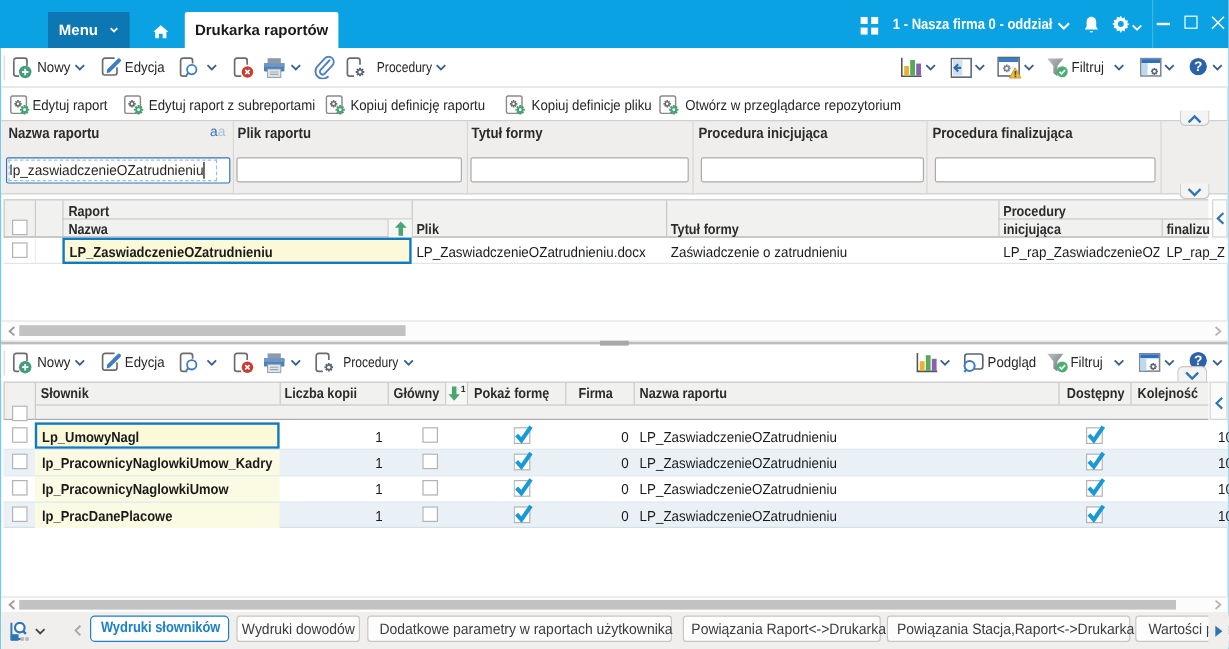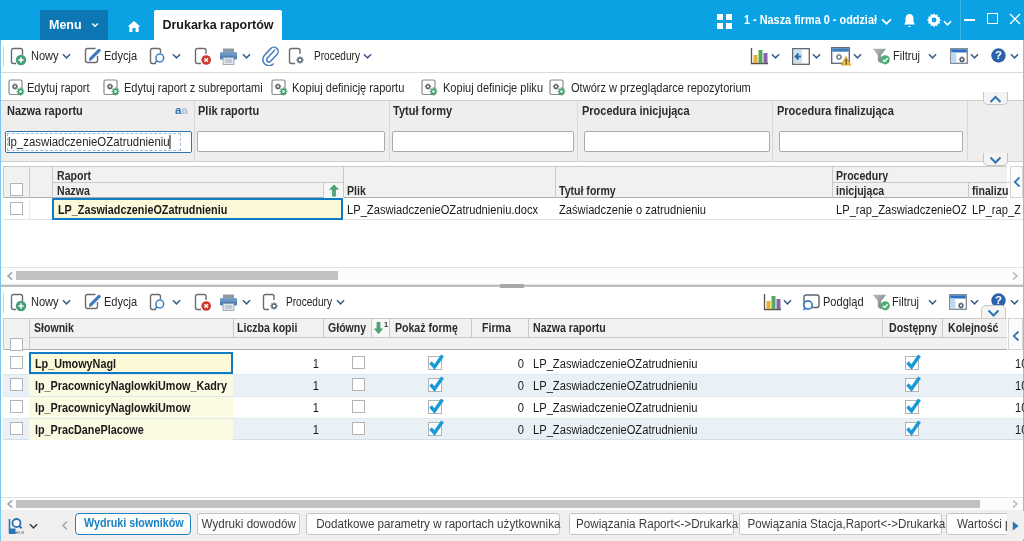--- a/index.html
+++ b/index.html
@@ -401,21 +401,21 @@
     </svg>
 <div class="tbtxt" style="left:571px;top:81px">Otwórz w przeglądarce repozytorium</div>
 <div class="abs" style="left:983px;top:92px;width:25px;height:13px;background:#f5f4f3;border:1px solid #c6c6c6;border-radius:0 0 5px 5px;border-top:none;z-index:5"></div>
 <svg class="abs" style="left:989px;top:95px;z-index:6" width="13" height="9" viewBox="0 0 13 9">
       <path d="M1.5 7 L6.5 2 L11.5 7" stroke="#2e75b6" stroke-width="2" fill="none"></path>
     </svg>
 
 <div class="abs" style="left:1px;top:100px;width:1022px;height:62px;background:#efeeed;border-top:1px solid #cfcfcf;border-bottom:1px solid #cfcfcf"></div>
 
 <div class="hl" style="left:7px;top:104px;font-size:12.5px">Nazwa raportu</div>
-<div class="abs" style="left:175px;top:104px;font-size:11.5px;font-weight:bold"><span style="color:#2e75b6">a</span><span style="color:#a9bfd2">a</span></div>
+<div class="abs" style="left:175px;top:104px;font-size:11.5px;font-weight:normal"><span style="color:#2e75b6">a</span><span style="color:#a9bfd2">a</span></div>
 <div class="hl" style="left:198px;top:104px;font-size:12.5px">Plik raportu</div>
 <div class="hl" style="left:393px;top:104px;font-size:12.5px">Tytuł formy</div>
 <div class="hl" style="left:582px;top:104px;font-size:12.5px">Procedura inicjująca</div>
 <div class="hl" style="left:777px;top:104px;font-size:12.5px">Procedura finalizująca</div>
 <div class="vline" style="left:194px;top:101px;height:60px;background:#d8d8d6"></div>
 <div class="vline" style="left:389px;top:101px;height:60px;background:#d8d8d6"></div>
 <div class="vline" style="left:577px;top:101px;height:60px;background:#d8d8d6"></div>
 <div class="vline" style="left:772px;top:101px;height:60px;background:#d8d8d6"></div>
 <div class="vline" style="left:967px;top:101px;height:60px;background:#d8d8d6"></div>
 <div class="abs" style="left:5px;top:131px;width:187px;height:22px;background:#fff;border:1.5px solid #2e75b6;border-radius:2px"></div>

